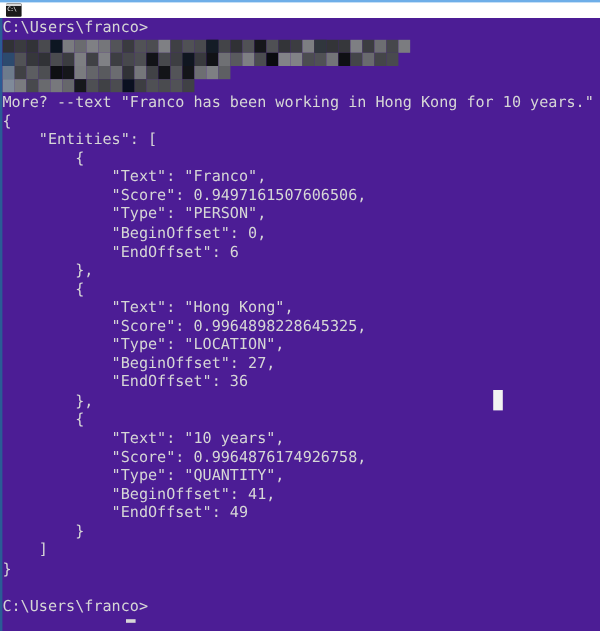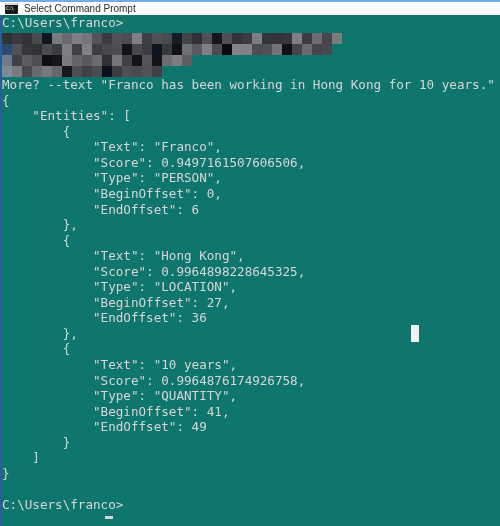--- a/index.html
+++ b/index.html
@@ -72,21 +72,21 @@
     color: #2b2b2b;
     white-space: nowrap;
   }
 
   
   #console {
     position: absolute;
     top: 15px; left: 0;
     width: 500px;
     height: 511px;
-    background: #0f766e;
+    background: #4c1d95;
     overflow: hidden;
   }
   
   #left-edge {
     position: absolute;
     top: 0; left: 0;
     width: 2px;
     height: 511px;
     background: #2a5c95;
   }
@@ -148,21 +148,20 @@
 </head>
 <body>
 
 <div id="window">
 
   <div id="titlebar">
     <div id="titlebar-icon">
       <div class="bar"></div>
       <div class="glyph">C:\</div>
     </div>
-    <div id="titlebar-title">Select Command Prompt</div>
   </div>
 
   <div id="console">
     <div id="left-edge"></div>
 
     <div id="term-text"><div class="line">C:\Users\franco&gt;</div><div class="line">&nbsp;</div><div class="line">&nbsp;</div><div class="line">&nbsp;</div><div class="line">More? --text "Franco has been working in Hong Kong for 10 years."</div><div class="line">{</div><div class="line">    "Entities": [</div><div class="line">        {</div><div class="line">            "Text": "Franco",</div><div class="line">            "Score": 0.9497161507606506,</div><div class="line">            "Type": "PERSON",</div><div class="line">            "BeginOffset": 0,</div><div class="line">            "EndOffset": 6</div><div class="line">        },</div><div class="line">        {</div><div class="line">            "Text": "Hong Kong",</div><div class="line">            "Score": 0.9964898228645325,</div><div class="line">            "Type": "LOCATION",</div><div class="line">            "BeginOffset": 27,</div><div class="line">            "EndOffset": 36</div><div class="line">        },</div><div class="line">        {</div><div class="line">            "Text": "10 years",</div><div class="line">            "Score": 0.9964876174926758,</div><div class="line">            "Type": "QUANTITY",</div><div class="line">            "BeginOffset": 41,</div><div class="line">            "EndOffset": 49</div><div class="line">        }</div><div class="line">    ]</div><div class="line">}</div><div class="line">&nbsp;</div><div class="line">C:\Users\franco&gt;</div></div>
 
     <div id="redaction">
         <div class="px" style="left: 0px; top: 0px; width: 10px; background: rgb(49, 50, 54);"></div>
         <div class="px" style="left: 10px; top: 0px; width: 10px; background: rgb(58, 59, 63);"></div>

